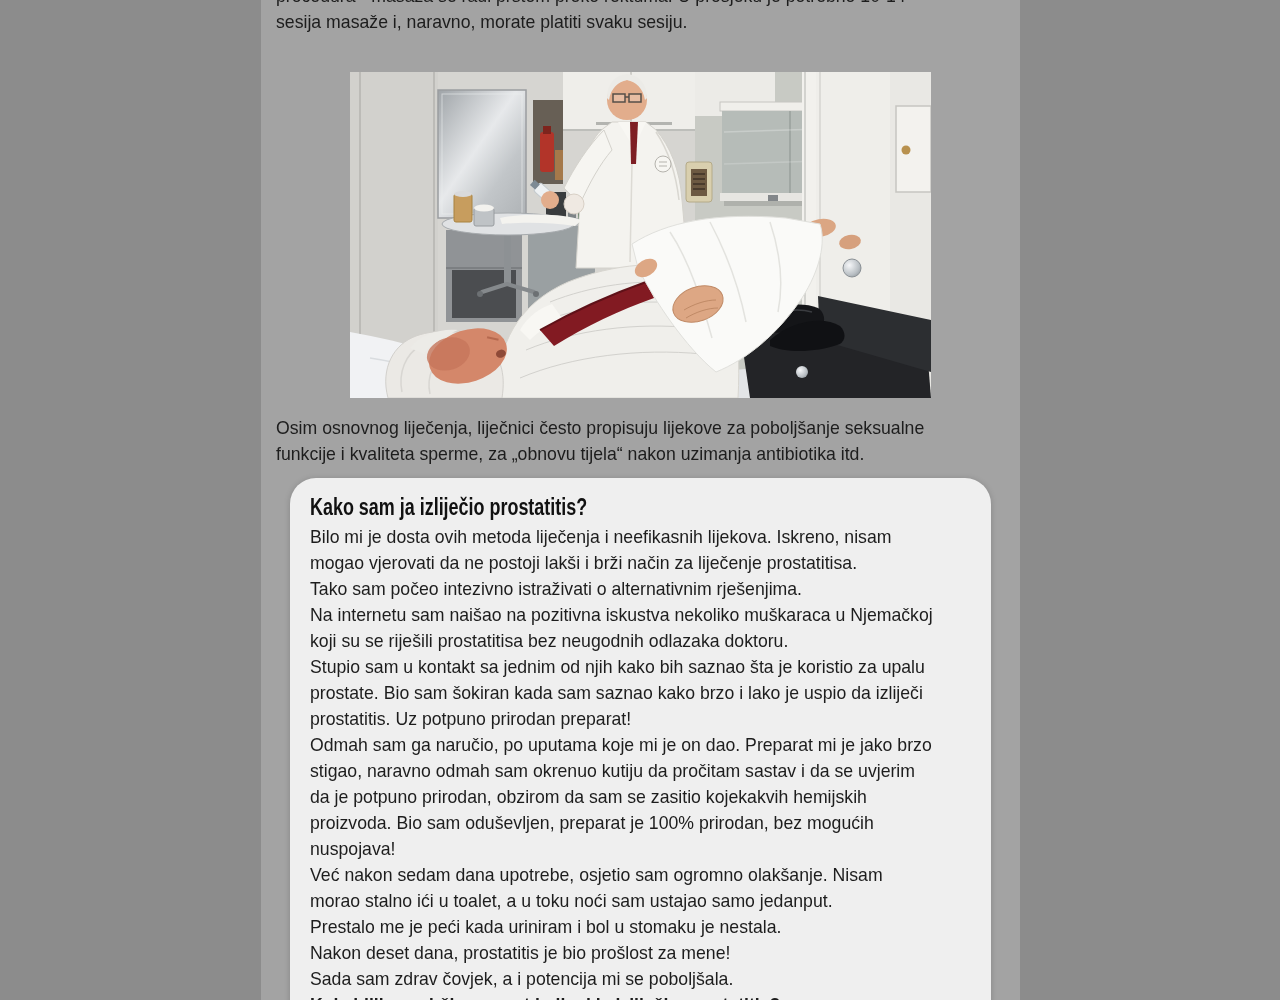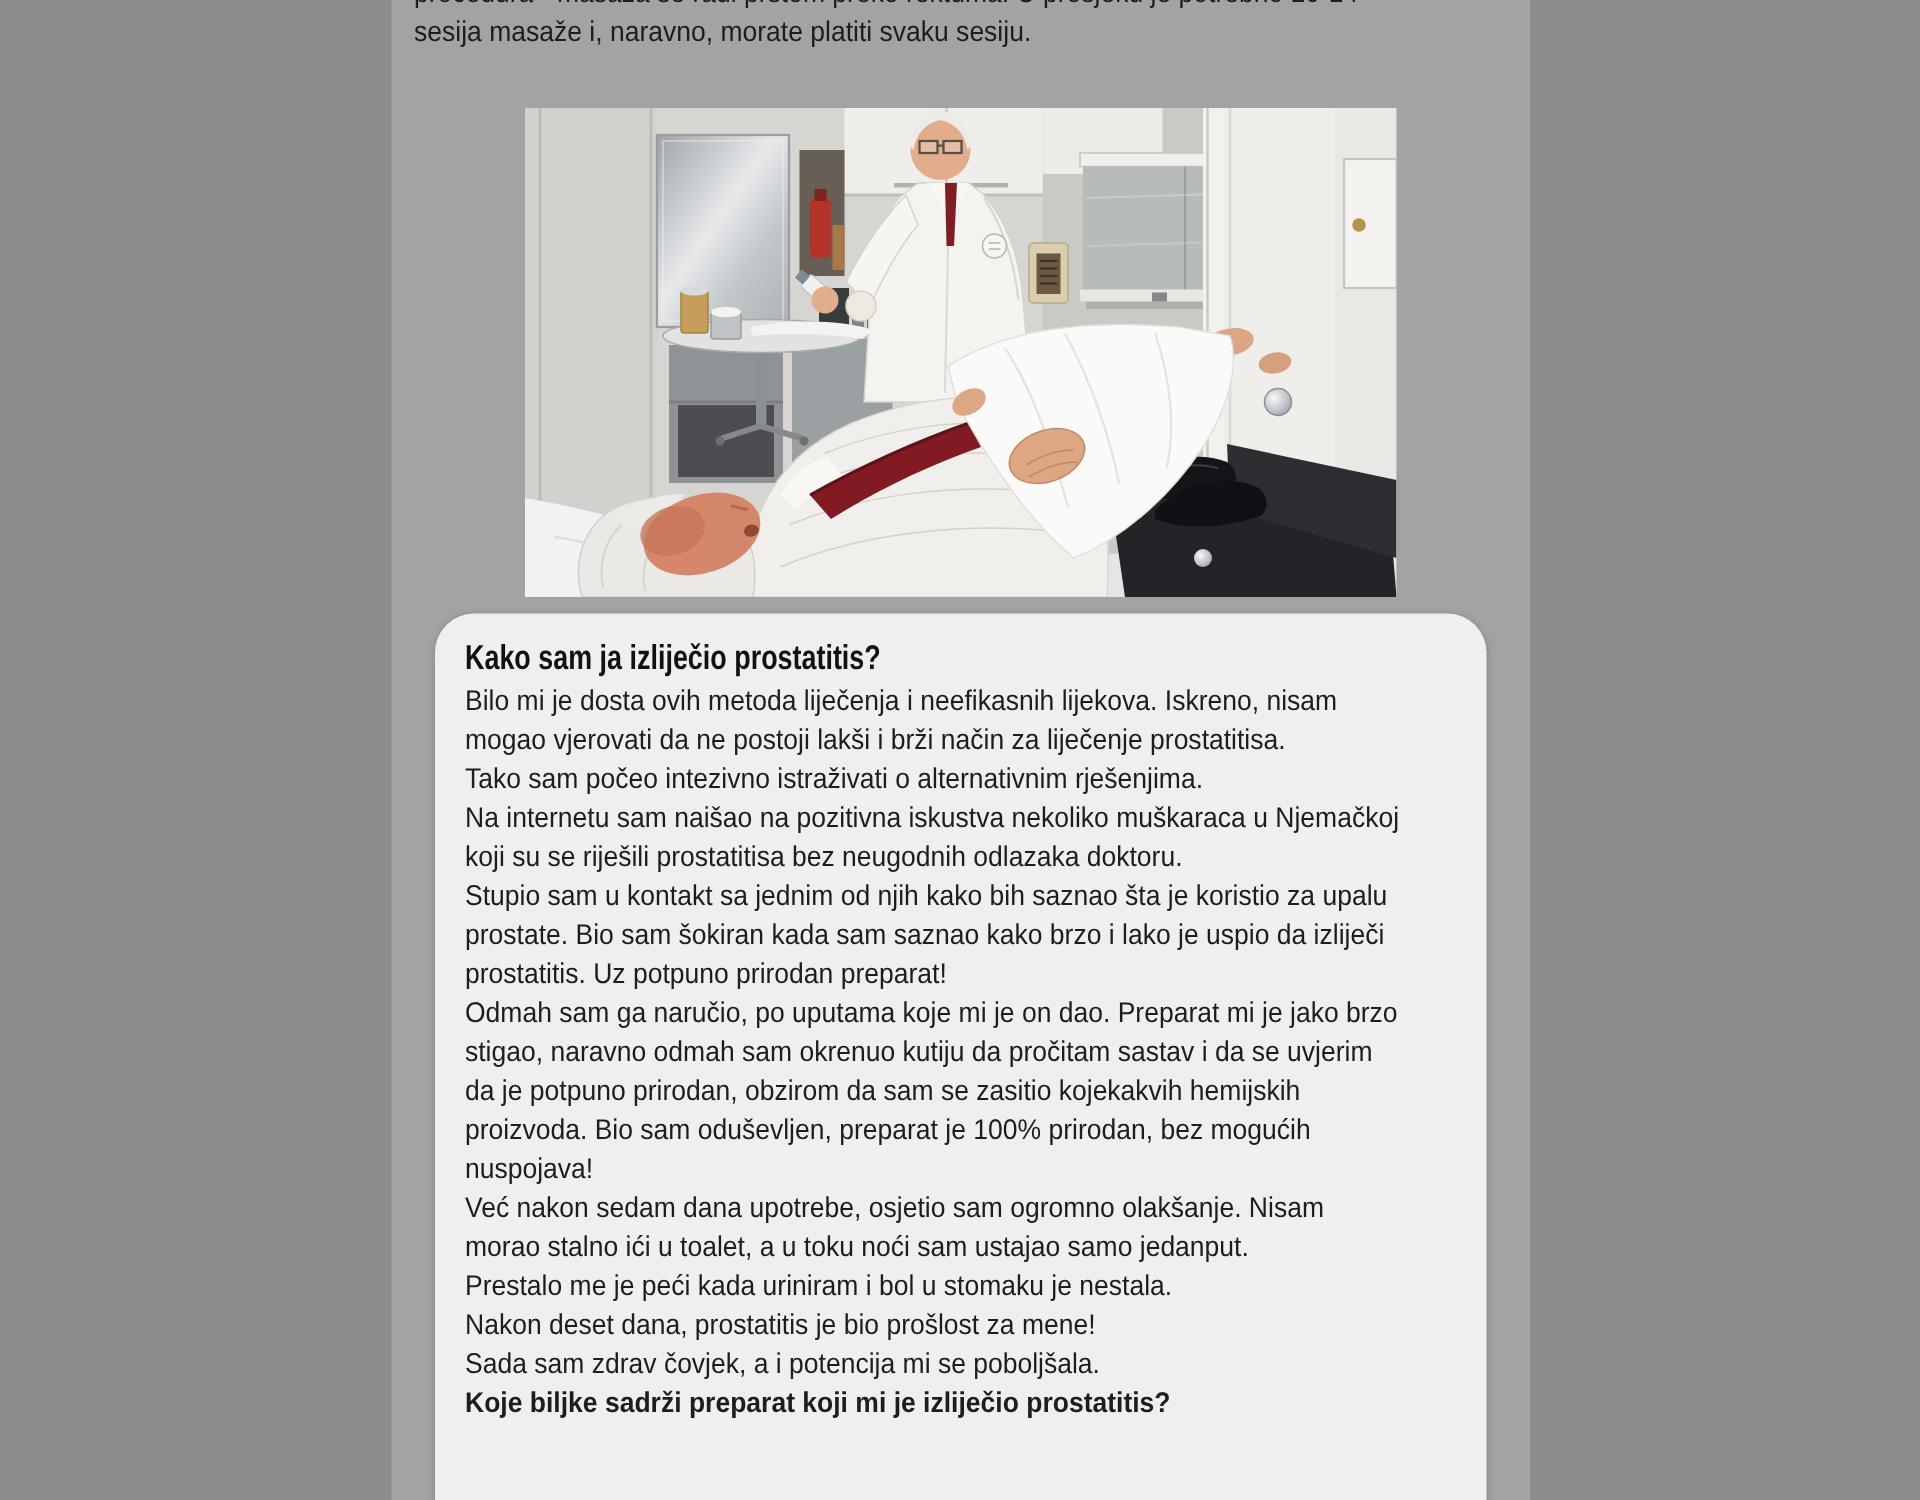--- a/index.html
+++ b/index.html
@@ -222,20 +222,24 @@
           <path d="M360,150 C378,184 390,220 396,250" stroke="#e3e3df" stroke-width="1.5" fill="none"></path>
           <path d="M420,150 C430,180 434,210 428,240" stroke="#e3e3df" stroke-width="1.5" fill="none"></path>
 
           <ellipse cx="348" cy="232" rx="26" ry="17" fill="#dda784" stroke="#c08a66" stroke-width="1" transform="rotate(-20 348 232)"></ellipse>
           <path d="M334,238 C344,232 356,228 366,228 M336,246 C346,240 358,236 368,236" stroke="#c08a66" stroke-width="1" fill="none"></path>
           <ellipse cx="296" cy="196" rx="12" ry="8" fill="#dda784" transform="rotate(-30 296 196)"></ellipse>
         </g>
       </svg>
     </div>
 
+    <p class="para after">
+      <span class="line">Osim osnovnog liječenja, liječnici često propisuju lijekove za poboljšanje seksualne</span>
+      <span class="line">funkcije i kvaliteta sperme, za „obnovu tijela“ nakon uzimanja antibiotika itd.</span>
+    </p>
 
     <div class="tbox">
       <h2>Kako sam ja izliječio prostatitis?</h2>
       <span class="line">Bilo mi je dosta ovih metoda liječenja i neefikasnih lijekova. Iskreno, nisam</span>
       <span class="line">mogao vjerovati da ne postoji lakši i brži način za liječenje prostatitisa.</span>
       <span class="line">Tako sam počeo intezivno istraživati o alternativnim rješenjima.</span>
       <span class="line">Na internetu sam naišao na pozitivna iskustva nekoliko muškaraca u Njemačkoj</span>
       <span class="line">koji su se riješili prostatitisa bez neugodnih odlazaka doktoru.</span>
       <span class="line">Stupio sam u kontakt sa jednim od njih kako bih saznao šta je koristio za upalu</span>
       <span class="line">prostate. Bio sam šokiran kada sam saznao kako brzo i lako je uspio da izliječi</span>

